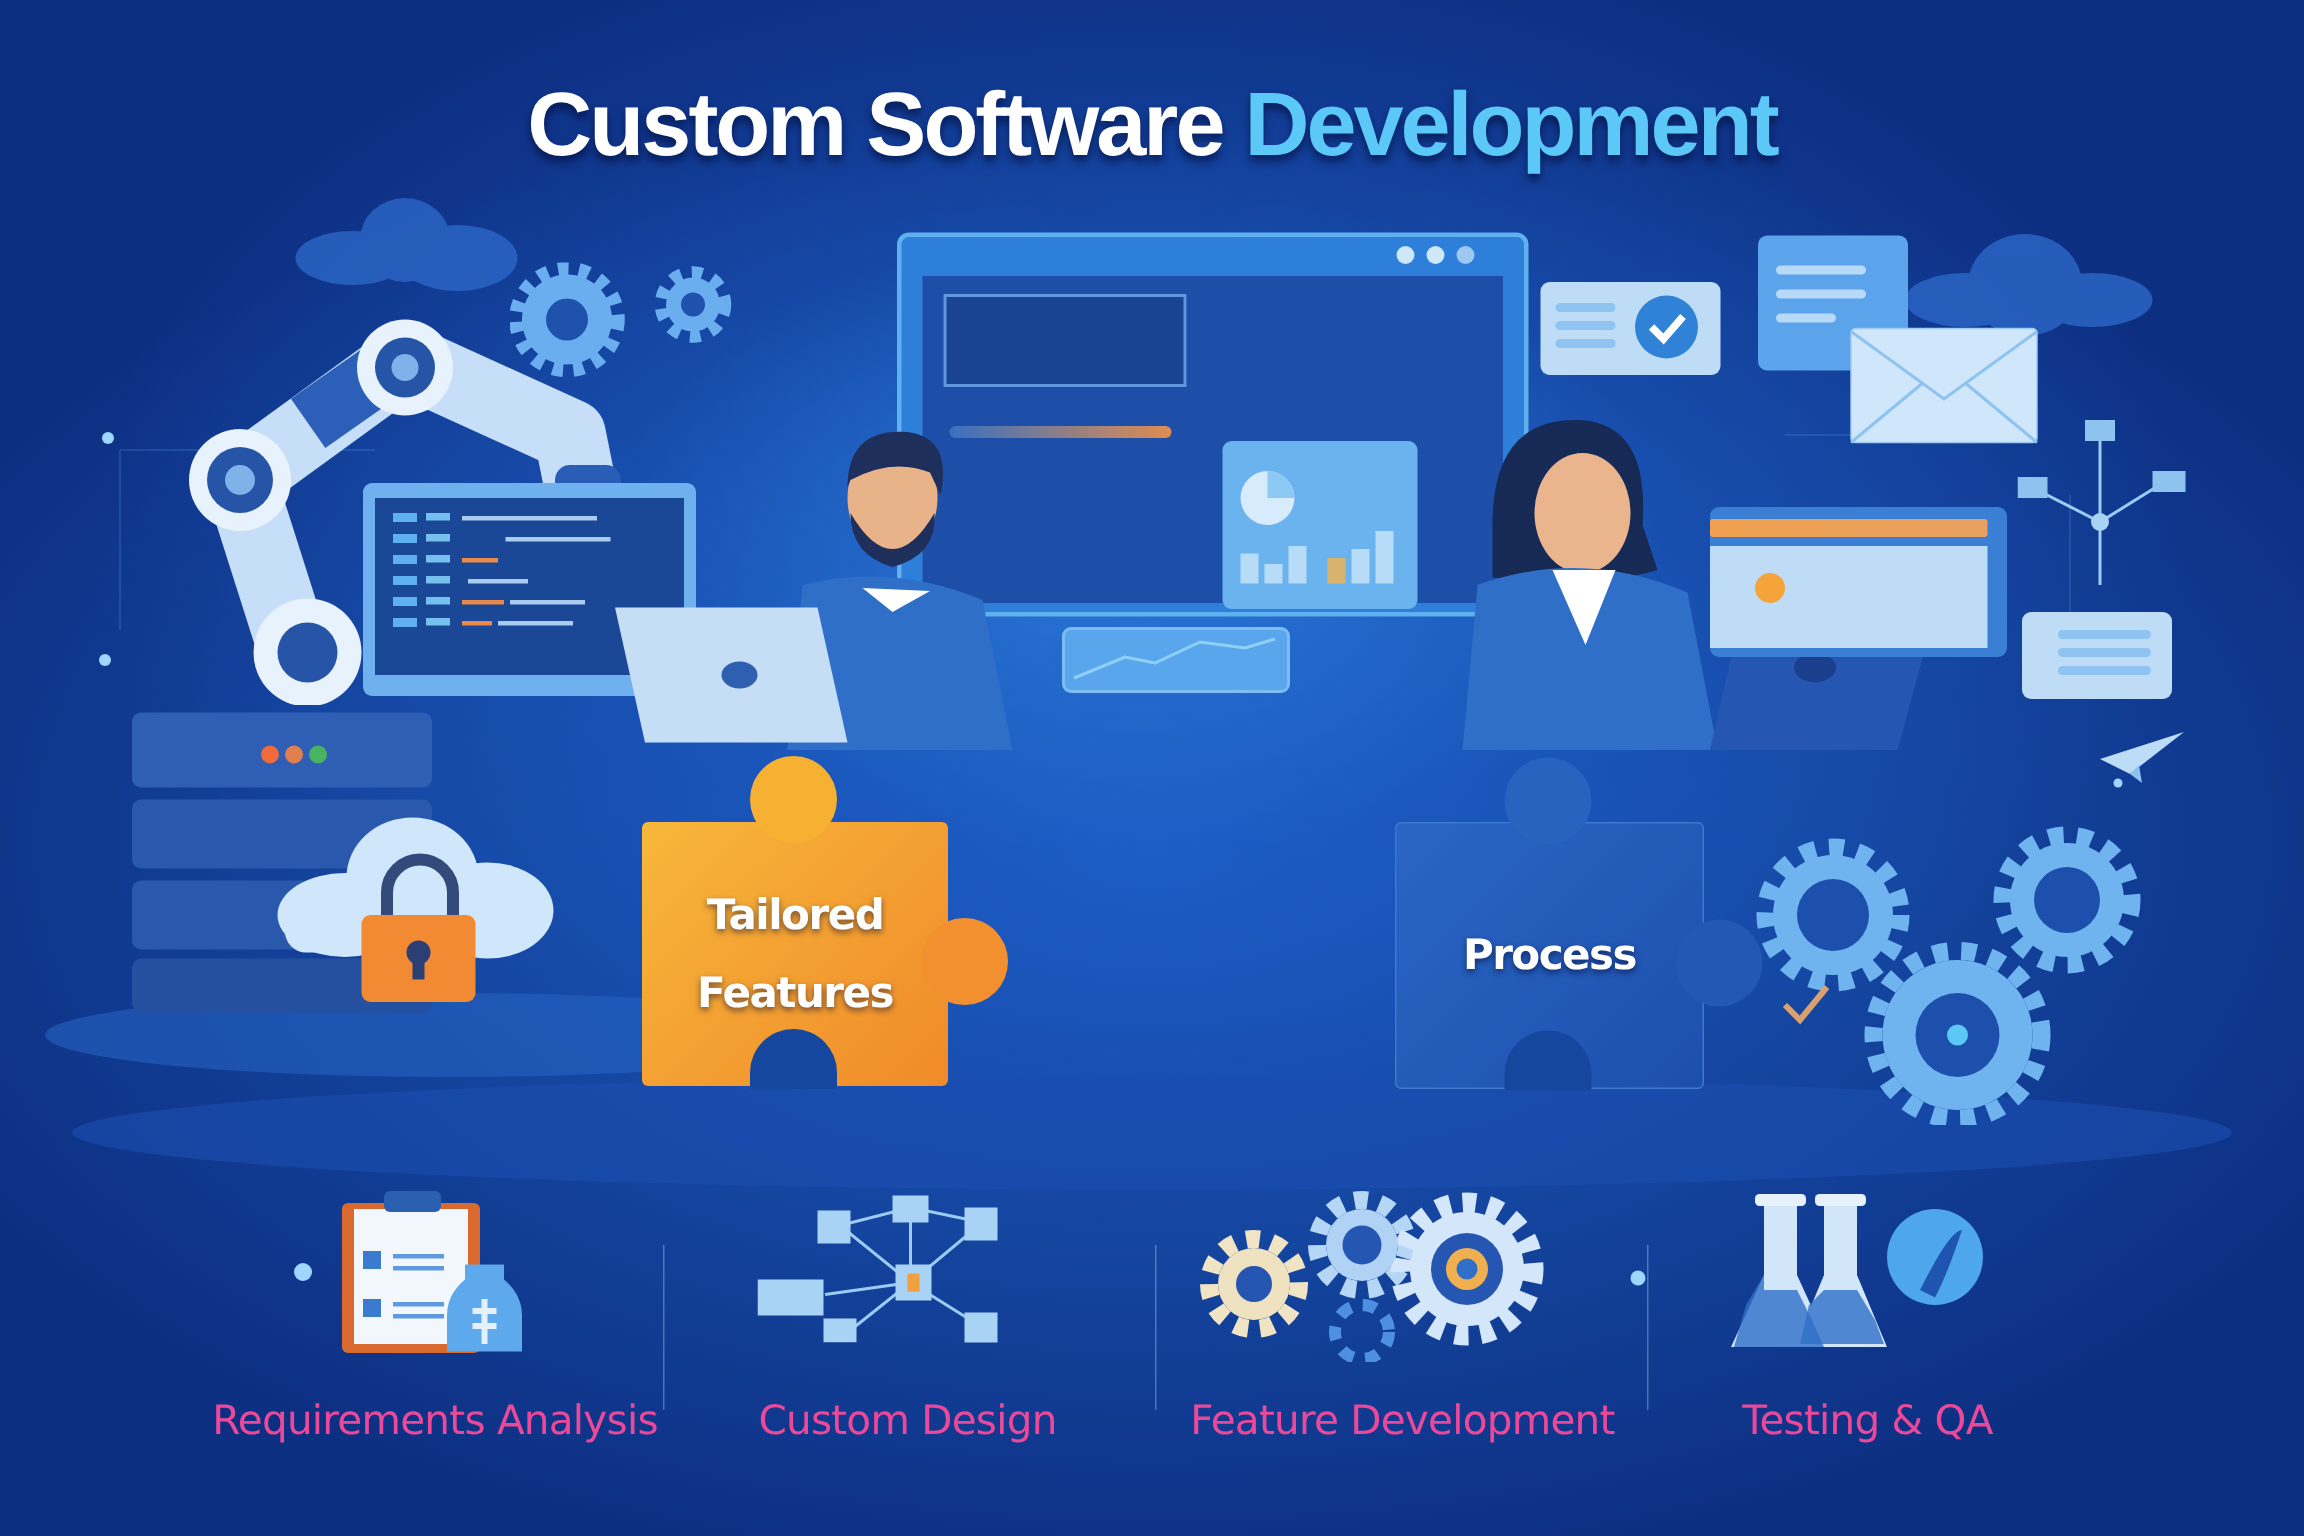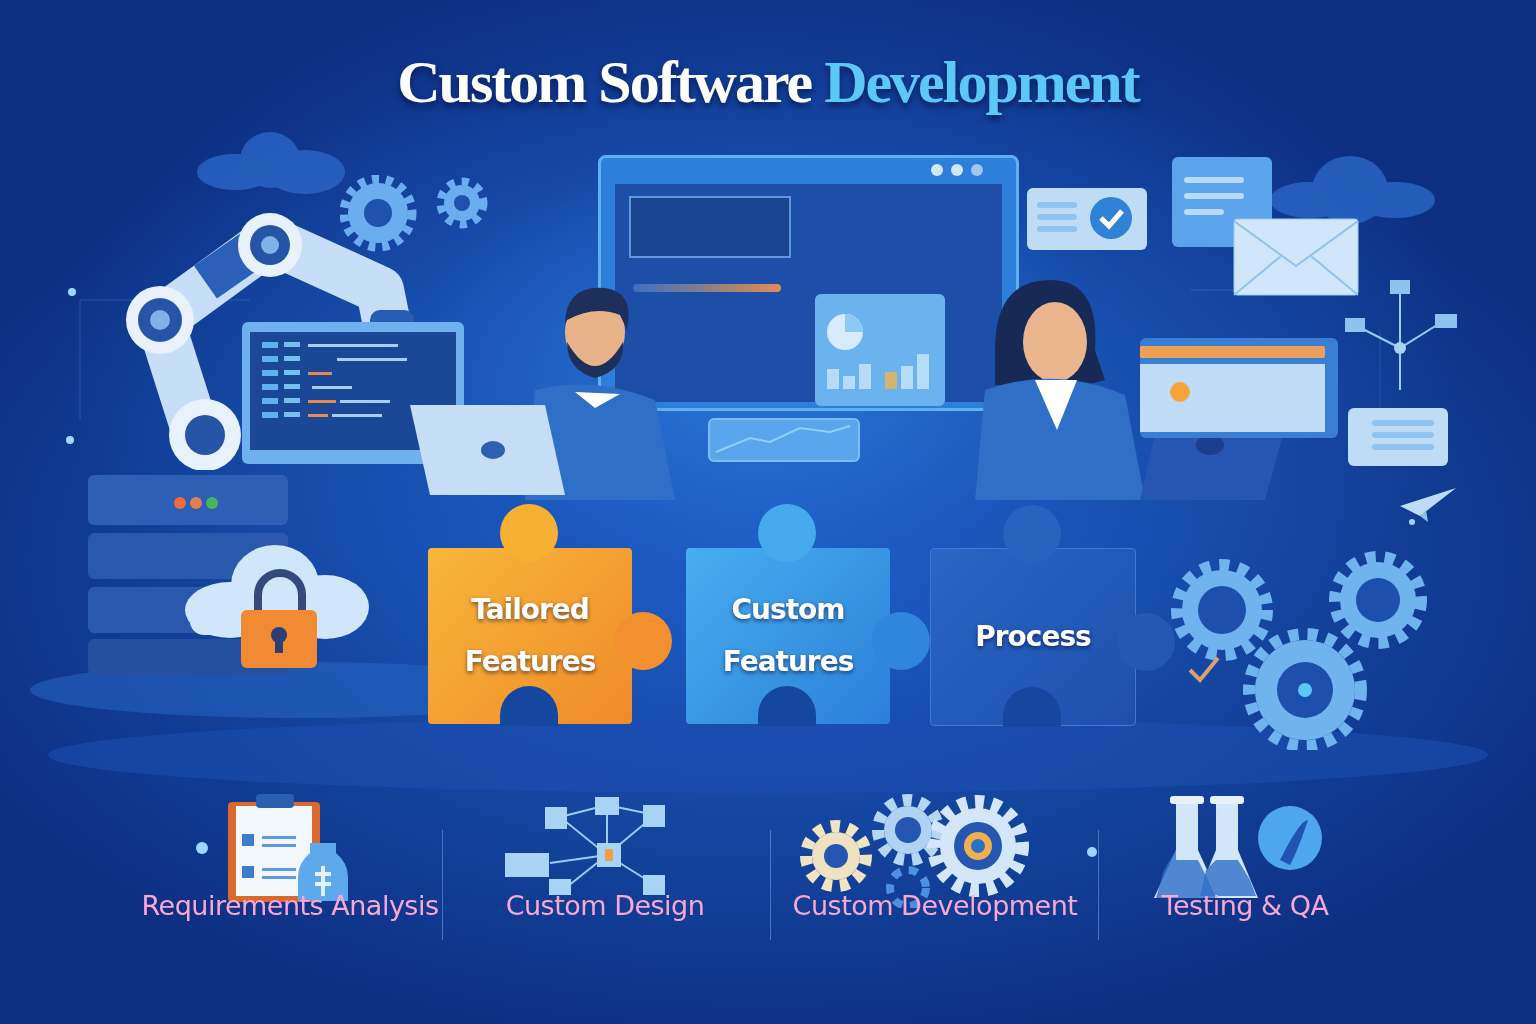--- a/index.html
+++ b/index.html
@@ -7,21 +7,21 @@
     width:1536px; height:1024px; overflow:hidden; position:relative;
     font-family:"Liberation Sans", "DejaVu Sans", sans-serif;
     background:
       radial-gradient(ellipse 700px 420px at 760px 360px, #2a78d8 0%, rgba(30,95,200,0.4) 50%, rgba(20,60,160,0) 100%),
       radial-gradient(ellipse 900px 500px at 768px 560px, #1c5ac4 0%, #14459f 55%, #0d2f82 100%),
       #0c2c7c;
   }
   .abs { position:absolute; }
   .title {
     position:absolute; top:48px; left:0; width:1536px; text-align:center;
-    font-family:Liberation Serif, serif; font-weight:bold; font-size:60px; letter-spacing:-2px;
+    font-family:Liberation Sans, sans-serif; font-weight:bold; font-size:60px; letter-spacing:-2px;
     color:#ffffff; text-shadow:0 4px 6px rgba(0,10,50,0.6);
   }
   .title .accent { color:#5cc8f8; }
 
   
   .panel { position:absolute; border-radius:6px; }
   .line { position:absolute; height:6px; border-radius:3px; background:#8fc3f2; }
 
   
   .monitor { left:598px; top:155px; width:415px; height:250px; background:#2e7fda; border-radius:8px; border:3px solid #5fb0ef; }
@@ -33,21 +33,21 @@
     position:absolute; width:204px; height:176px; border-radius:4px;
     display:flex; flex-direction:column; align-items:center; justify-content:center;
     color:#fff; font-family:"DejaVu Sans", sans-serif; font-weight:bold; font-size:28px; letter-spacing:-1px;
     text-shadow:0 2px 4px rgba(0,0,40,0.55); line-height:52px;
   }
   .knob { position:absolute; width:58px; height:58px; border-radius:50%; }
   .notch { position:absolute; width:58px; height:40px; border-radius:29px 29px 0 0; background:#16479f; }
 
   
   .feature-label {
-    position:absolute; top:890px; text-align:center; color:#f9a8d4; font-size:27px;
+    position:absolute; top:932px; text-align:center; color:#ec4899; font-size:27px;
     font-family:"DejaVu Sans", sans-serif; letter-spacing:-0.5px;
   }
   .divider { position:absolute; top:830px; width:1px; height:110px; background:rgba(140,190,245,0.45); }
 </style>
 </head>
 <body>
 
 <div class="title">
   <span>Custom Software </span><span class="accent">Development</span>
 </div>
@@ -283,27 +283,20 @@
 <div class="abs" style="left:428px;top:500px;width:760px;height:230px;text-decoration:underline;">
 
   <div class="piece" style="left:0;top:48px;background:linear-gradient(135deg,#f7b73a,#f08a2a);">
     <div class="knob" style="left:72px;top:-44px;background:#f6b132;"></div>
     <div class="knob" style="left:186px;top:64px;background:#f29030;"></div>
     <div class="notch" style="left:72px;top:138px;"></div>
     <span style="position:relative">Tailored</span>
     <span style="position:relative">Features</span>
   </div>
 
-  <div class="piece" style="left:258px;top:48px;background:linear-gradient(135deg,#48aef0,#2c7fd8);">
-    <div class="knob" style="left:72px;top:-44px;background:#46aaed;"></div>
-    <div class="knob" style="left:186px;top:64px;background:#2f86db;"></div>
-    <div class="notch" style="left:72px;top:138px;"></div>
-    <span style="position:relative">Custom</span>
-    <span style="position:relative">Features</span>
-  </div>
 
   <div class="piece" style="left:502px;top:48px;background:linear-gradient(135deg,#2a66c4,#1d4fae);border:1px solid #3f7ad0;">
     <div class="knob" style="left:72px;top:-44px;background:#2863c0;"></div>
     <div class="knob" style="left:186px;top:64px;background:#2458b5;"></div>
     <div class="notch" style="left:72px;top:138px;"></div>
     <span style="position:relative">Process</span>
   </div>
 </div>
 
 <div class="divider" style="left:442px;"></div>
@@ -369,14 +362,14 @@
   <path d="M26 14 H48 V60 L70 108 H4 L26 60 Z" fill="#d2e6fa"></path>
   <path d="M66 14 H88 V60 L108 108 H46 L66 60 Z" fill="#d2e6fa"></path>
   <path d="M14 80 L26 60 V70 H48 L58 90 L66 108 H6 Z" fill="#2f6fc8" opacity="0.8"></path>
   <path d="M56 80 L66 70 H88 L100 90 L106 106 H50 Z" fill="#2f6fc8" opacity="0.8"></path>
   <circle cx="140" cy="48" r="32" fill="#4ea6ec"></circle>
   <path d="M130 70 Q150 30 158 30 Q148 60 140 75 Z" fill="#1f55b0"></path>
 </svg>
 
 <div class="feature-label" style="left:135px;width:310px;">Requirements Analysis</div>
 <div class="feature-label" style="left:470px;width:270px;">Custom Design</div>
-<div class="feature-label" style="left:780px;width:310px;">Custom Development</div>
+<div class="feature-label" style="left:780px;width:310px;">Feature Development</div>
 <div class="feature-label" style="left:1120px;width:250px;">Testing &amp; QA</div>
 
 </body></html>

